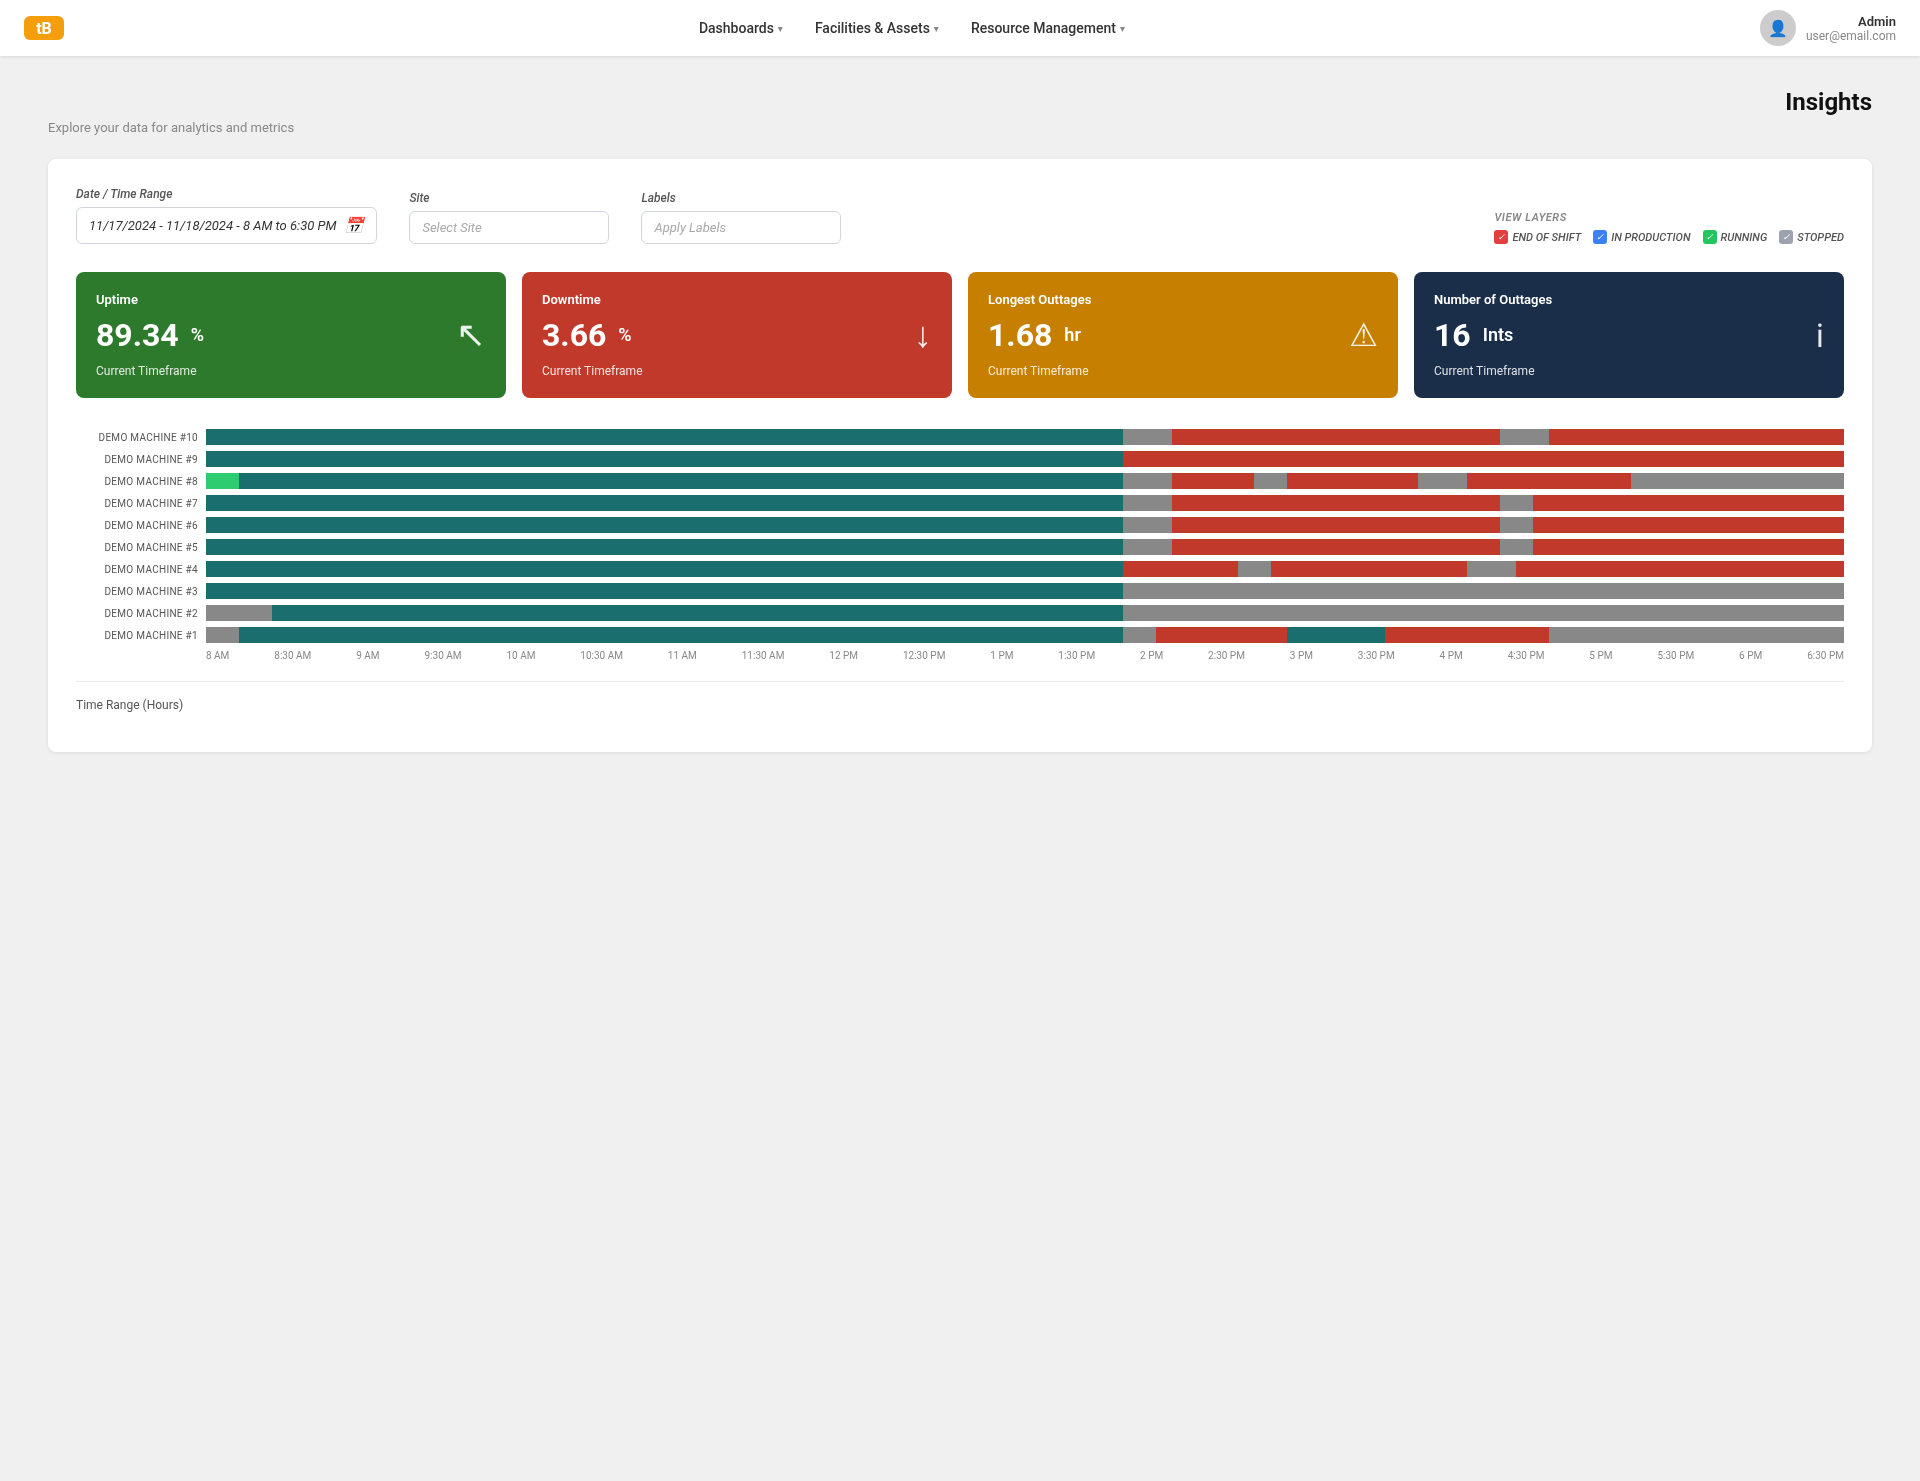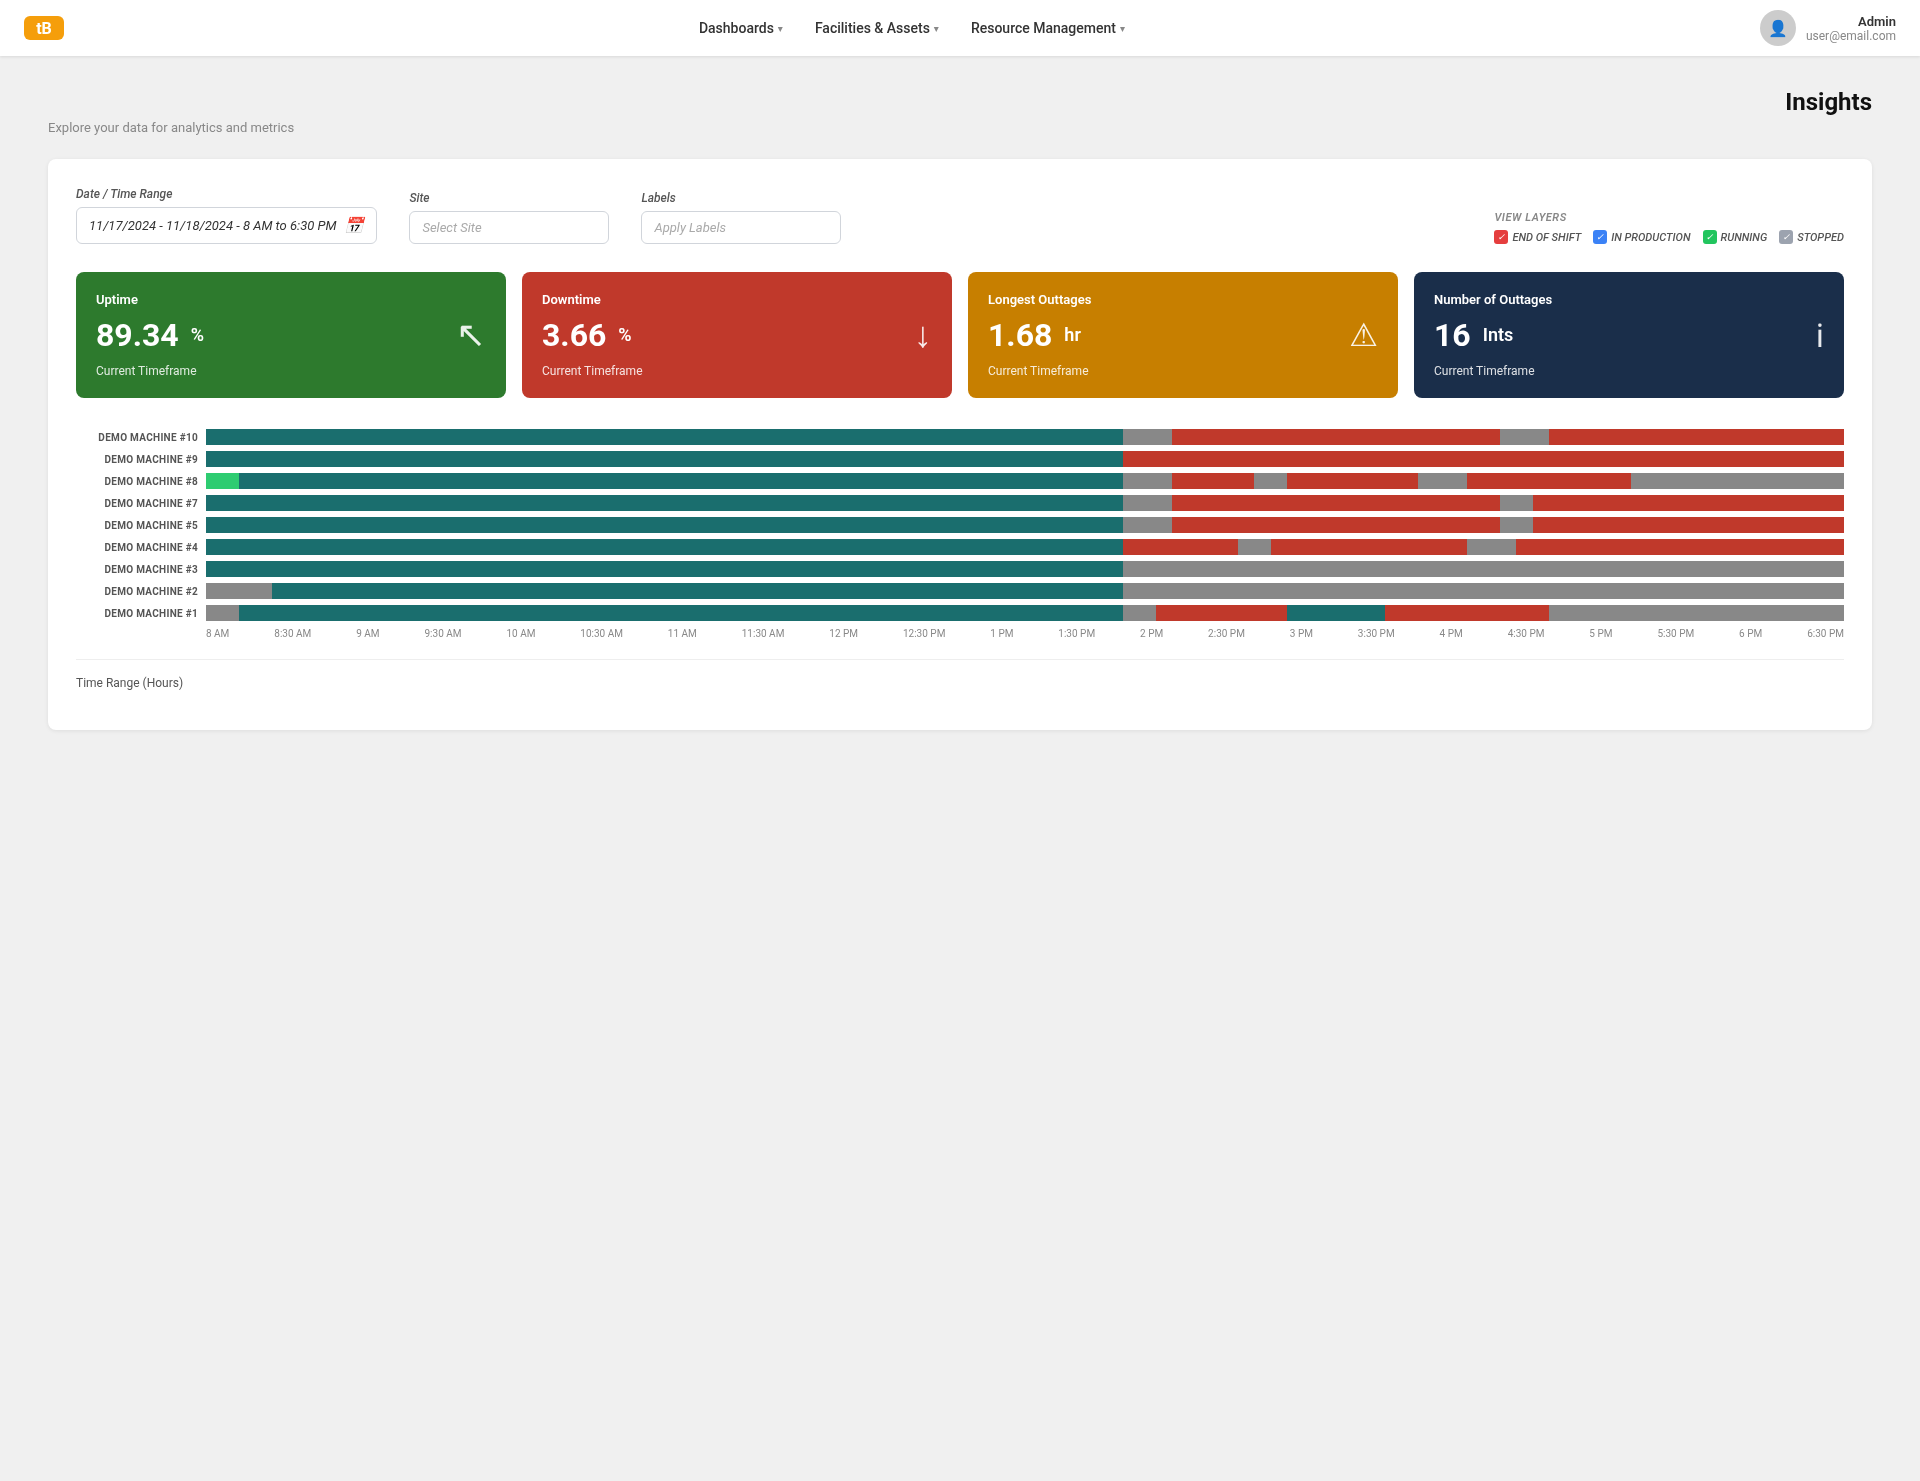--- a/index.html
+++ b/index.html
@@ -181,21 +181,21 @@
       align-items: center;
       height: 22px;
     }
     .gantt-label {
       width: 130px;
       font-size: 10px;
       color: #555;
       text-align: right;
       padding-right: 8px;
       flex-shrink: 0;
-      font-weight: 700;
+      font-weight: 400;
       letter-spacing: 0.03em;
     }
     .gantt-bar-container {
       flex: 1;
       height: 16px;
       display: flex;
       overflow: hidden;
     }
     .gantt-segment { height: 100%; }
 
@@ -405,20 +405,30 @@
               <div class="gantt-segment" style="width: 5%; background: rgb(192, 57, 43);"></div>
               <div class="gantt-segment" style="width: 2%; background: rgb(136, 136, 136);"></div>
               <div class="gantt-segment" style="width: 8%; background: rgb(192, 57, 43);"></div>
               <div class="gantt-segment" style="width: 3%; background: rgb(136, 136, 136);"></div>
               <div class="gantt-segment" style="width: 10%; background: rgb(192, 57, 43);"></div>
               <div class="gantt-segment" style="width: 13%; background: rgb(136, 136, 136);"></div>
             </div>
           </div>
           <div class="gantt-row">
             <div class="gantt-label">DEMO MACHINE #7</div>
+            <div class="gantt-bar-container">
+              <div class="gantt-segment" style="width: 56%; background: rgb(26, 110, 110);"></div>
+              <div class="gantt-segment" style="width: 3%; background: rgb(136, 136, 136);"></div>
+              <div class="gantt-segment" style="width: 20%; background: rgb(192, 57, 43);"></div>
+              <div class="gantt-segment" style="width: 2%; background: rgb(136, 136, 136);"></div>
+              <div class="gantt-segment" style="width: 19%; background: rgb(192, 57, 43);"></div>
+            </div>
+          </div>
+          <div class="gantt-row">
+            <div class="gantt-label">DEMO MACHINE #6</div>
             <div class="gantt-bar-container">
               <div class="gantt-segment" style="width: 56%; background: rgb(26, 110, 110);"></div>
               <div class="gantt-segment" style="width: 3%; background: rgb(136, 136, 136);"></div>
               <div class="gantt-segment" style="width: 20%; background: rgb(192, 57, 43);"></div>
               <div class="gantt-segment" style="width: 2%; background: rgb(136, 136, 136);"></div>
               <div class="gantt-segment" style="width: 19%; background: rgb(192, 57, 43);"></div>
             </div>
           </div>
           <div class="gantt-row">
             <div class="gantt-label">DEMO MACHINE #5</div>

